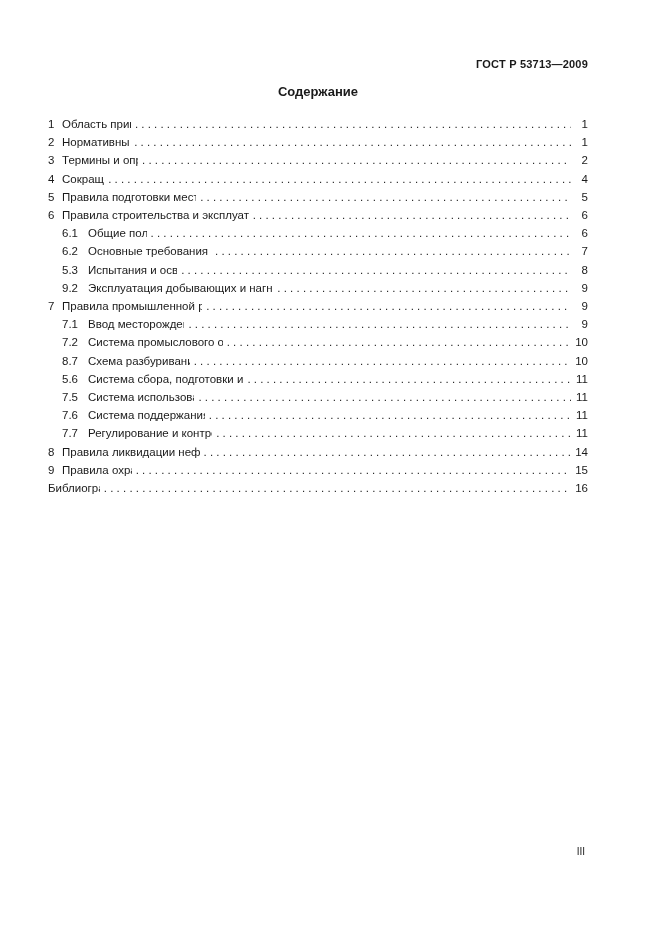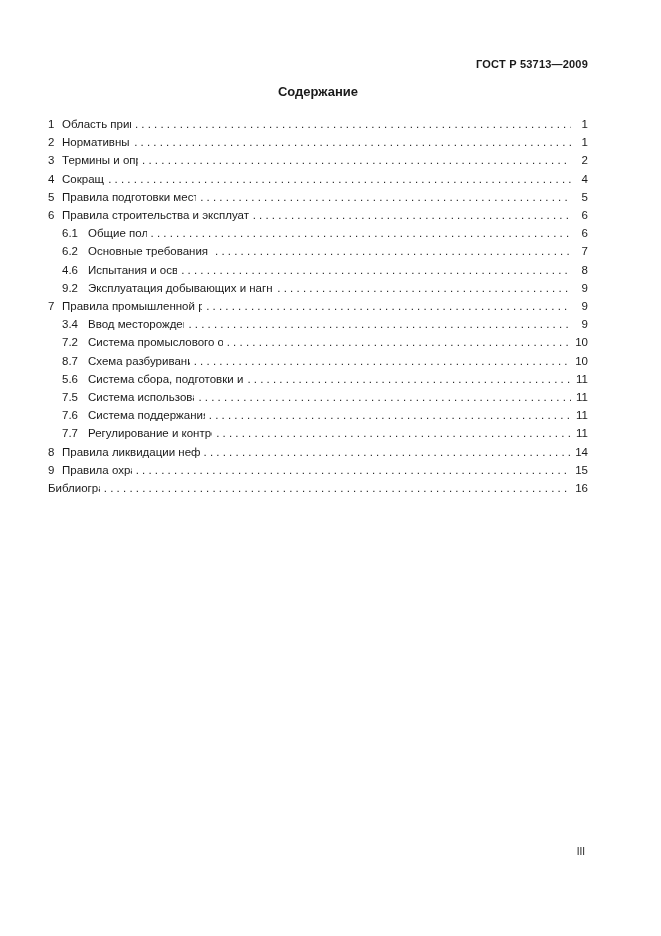--- a/index.html
+++ b/index.html
@@ -133,39 +133,39 @@
     <span class="leader"></span>
     <span class="page-num">6</span>
   </div>
       <div class="toc-row level-1">
     <span class="num">6.2</span>
     <span class="entry-text">Основные требования к строительству скважин</span>
     <span class="leader"></span>
     <span class="page-num">7</span>
   </div>
       <div class="toc-row level-1">
-    <span class="num">4.6</span>
+    <span class="num">5.3</span>
     <span class="entry-text">Испытания и освоение скважин</span>
     <span class="leader"></span>
     <span class="page-num">8</span>
   </div>
       <div class="toc-row level-1">
     <span class="num">9.2</span>
     <span class="entry-text">Эксплуатация добывающих и нагнетательных скважин при разработке месторождения</span>
     <span class="leader"></span>
     <span class="page-num">9</span>
   </div>
       <div class="toc-row level-0">
     <span class="num">7</span>
     <span class="entry-text">Правила промышленной разработки месторождения</span>
     <span class="leader"></span>
     <span class="page-num">9</span>
   </div>
       <div class="toc-row level-1">
-    <span class="num">3.4</span>
+    <span class="num">7.1</span>
     <span class="entry-text">Ввод месторождения в разработку</span>
     <span class="leader"></span>
     <span class="page-num">9</span>
   </div>
       <div class="toc-row level-1">
     <span class="num">7.2</span>
     <span class="entry-text">Система промыслового обустройства месторождения</span>
     <span class="leader"></span>
     <span class="page-num">10</span>
   </div>

